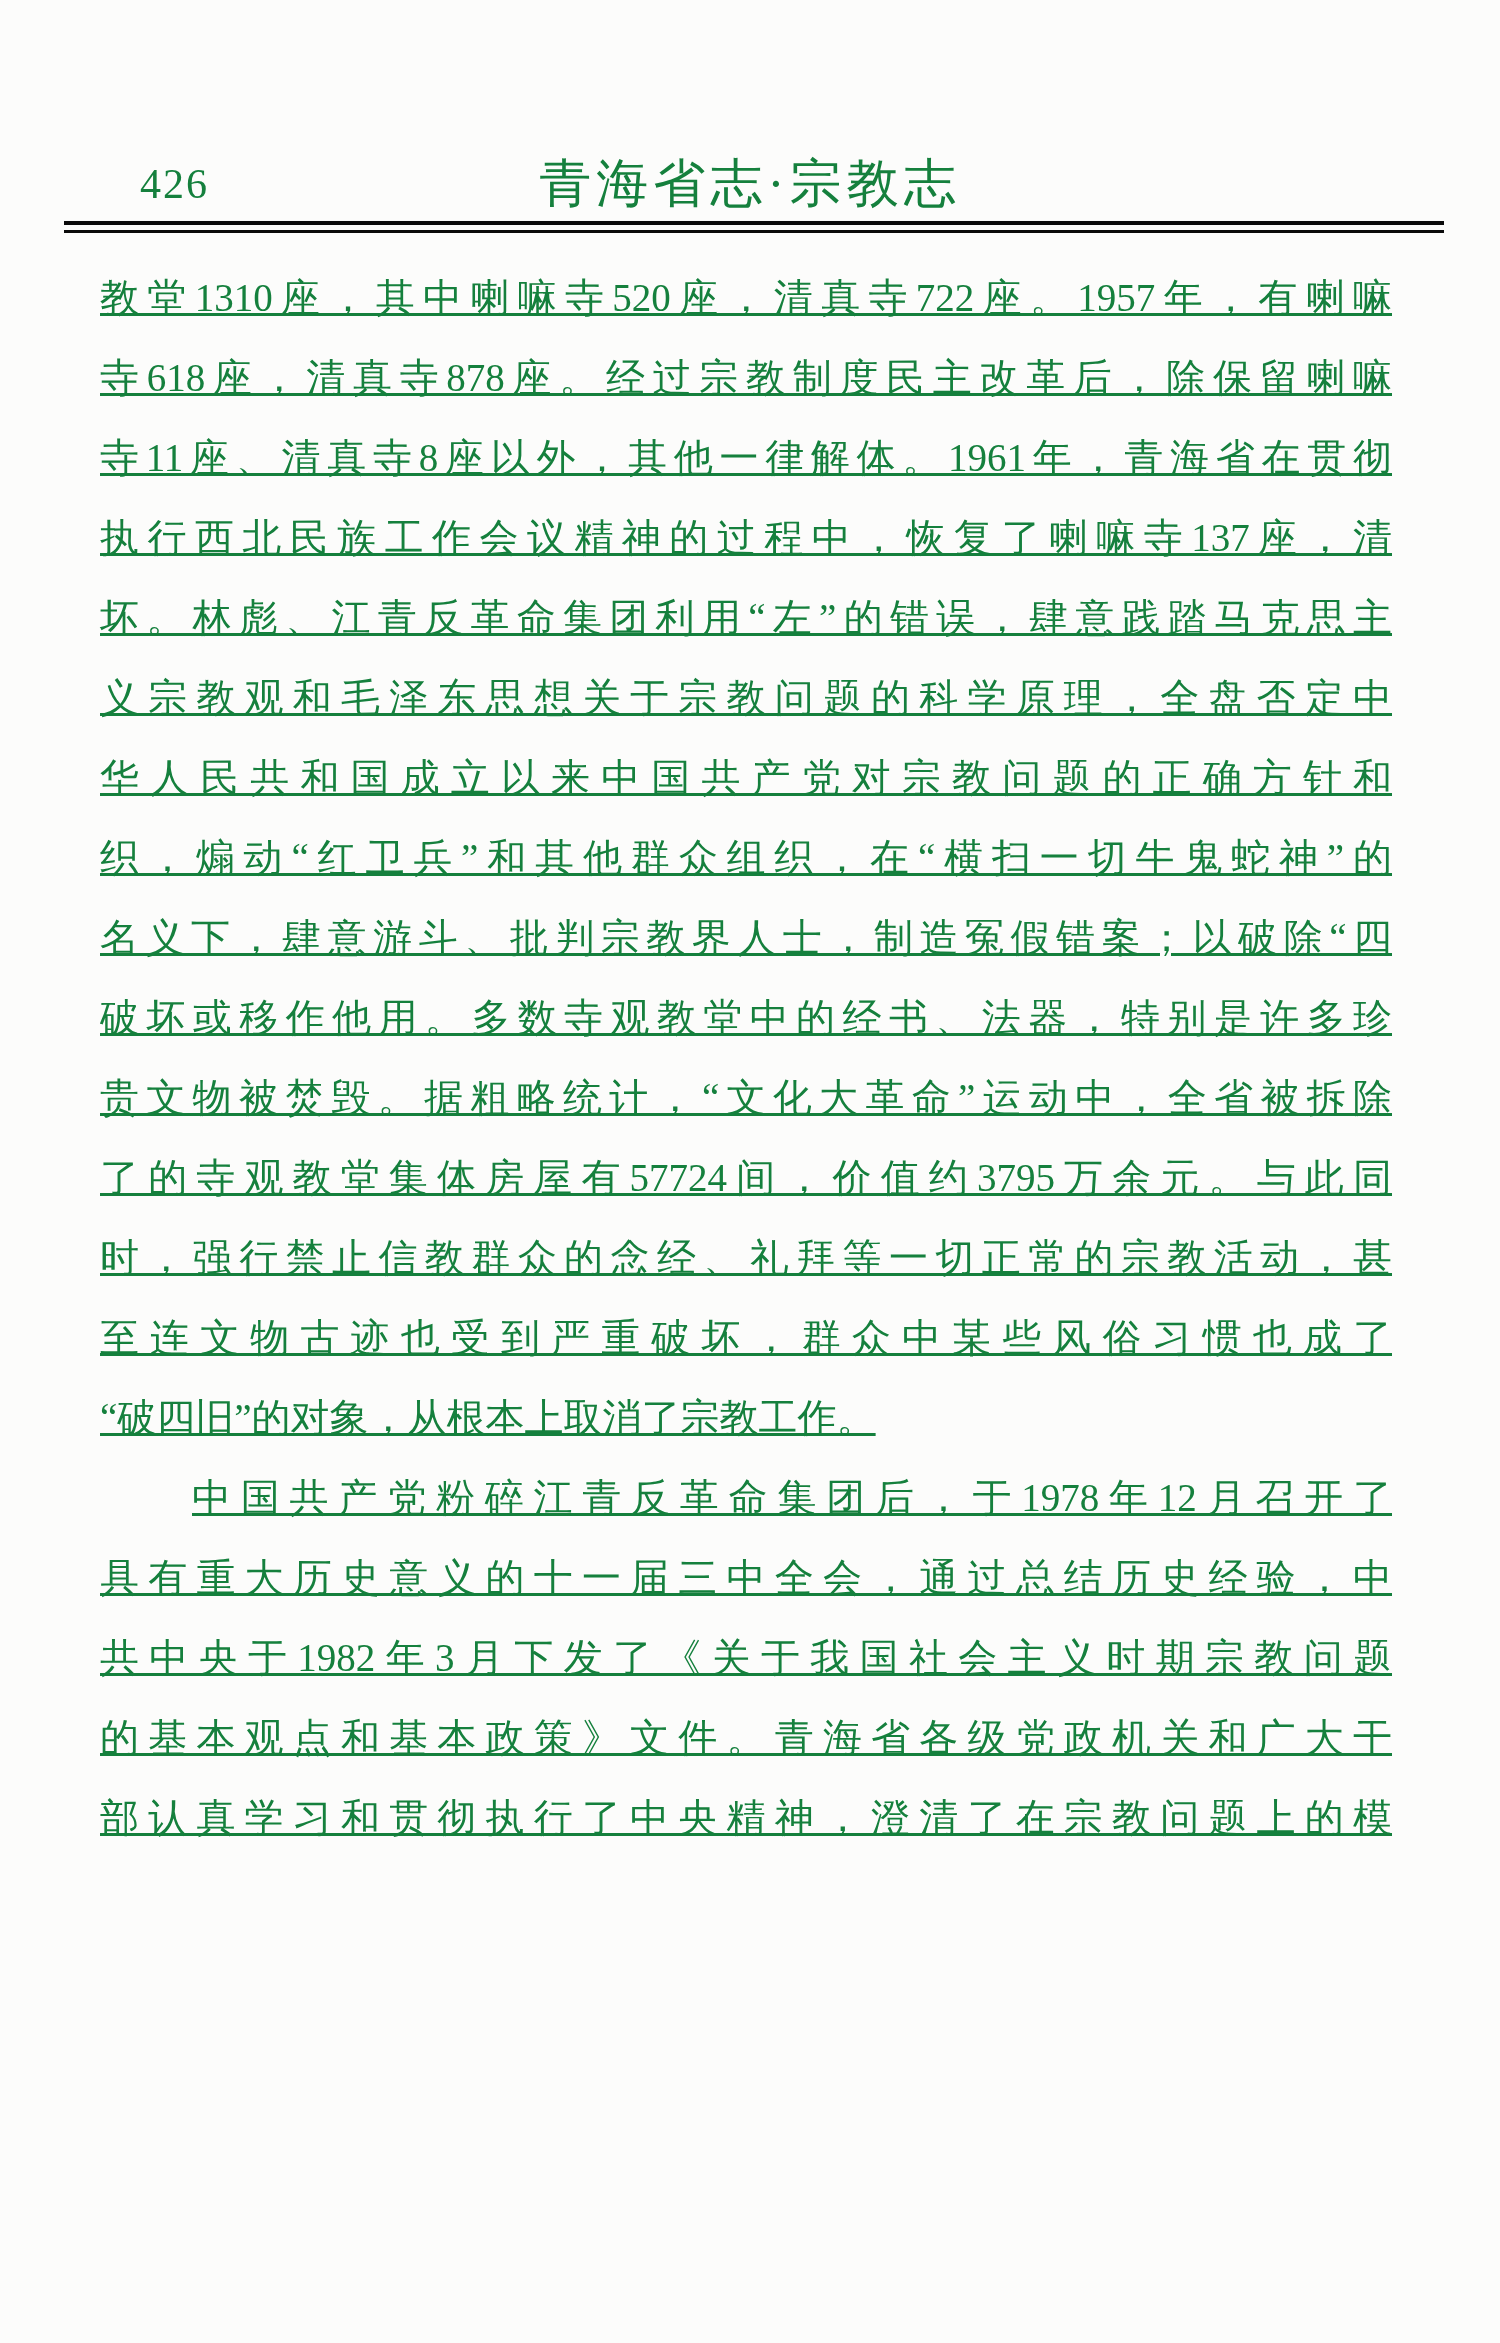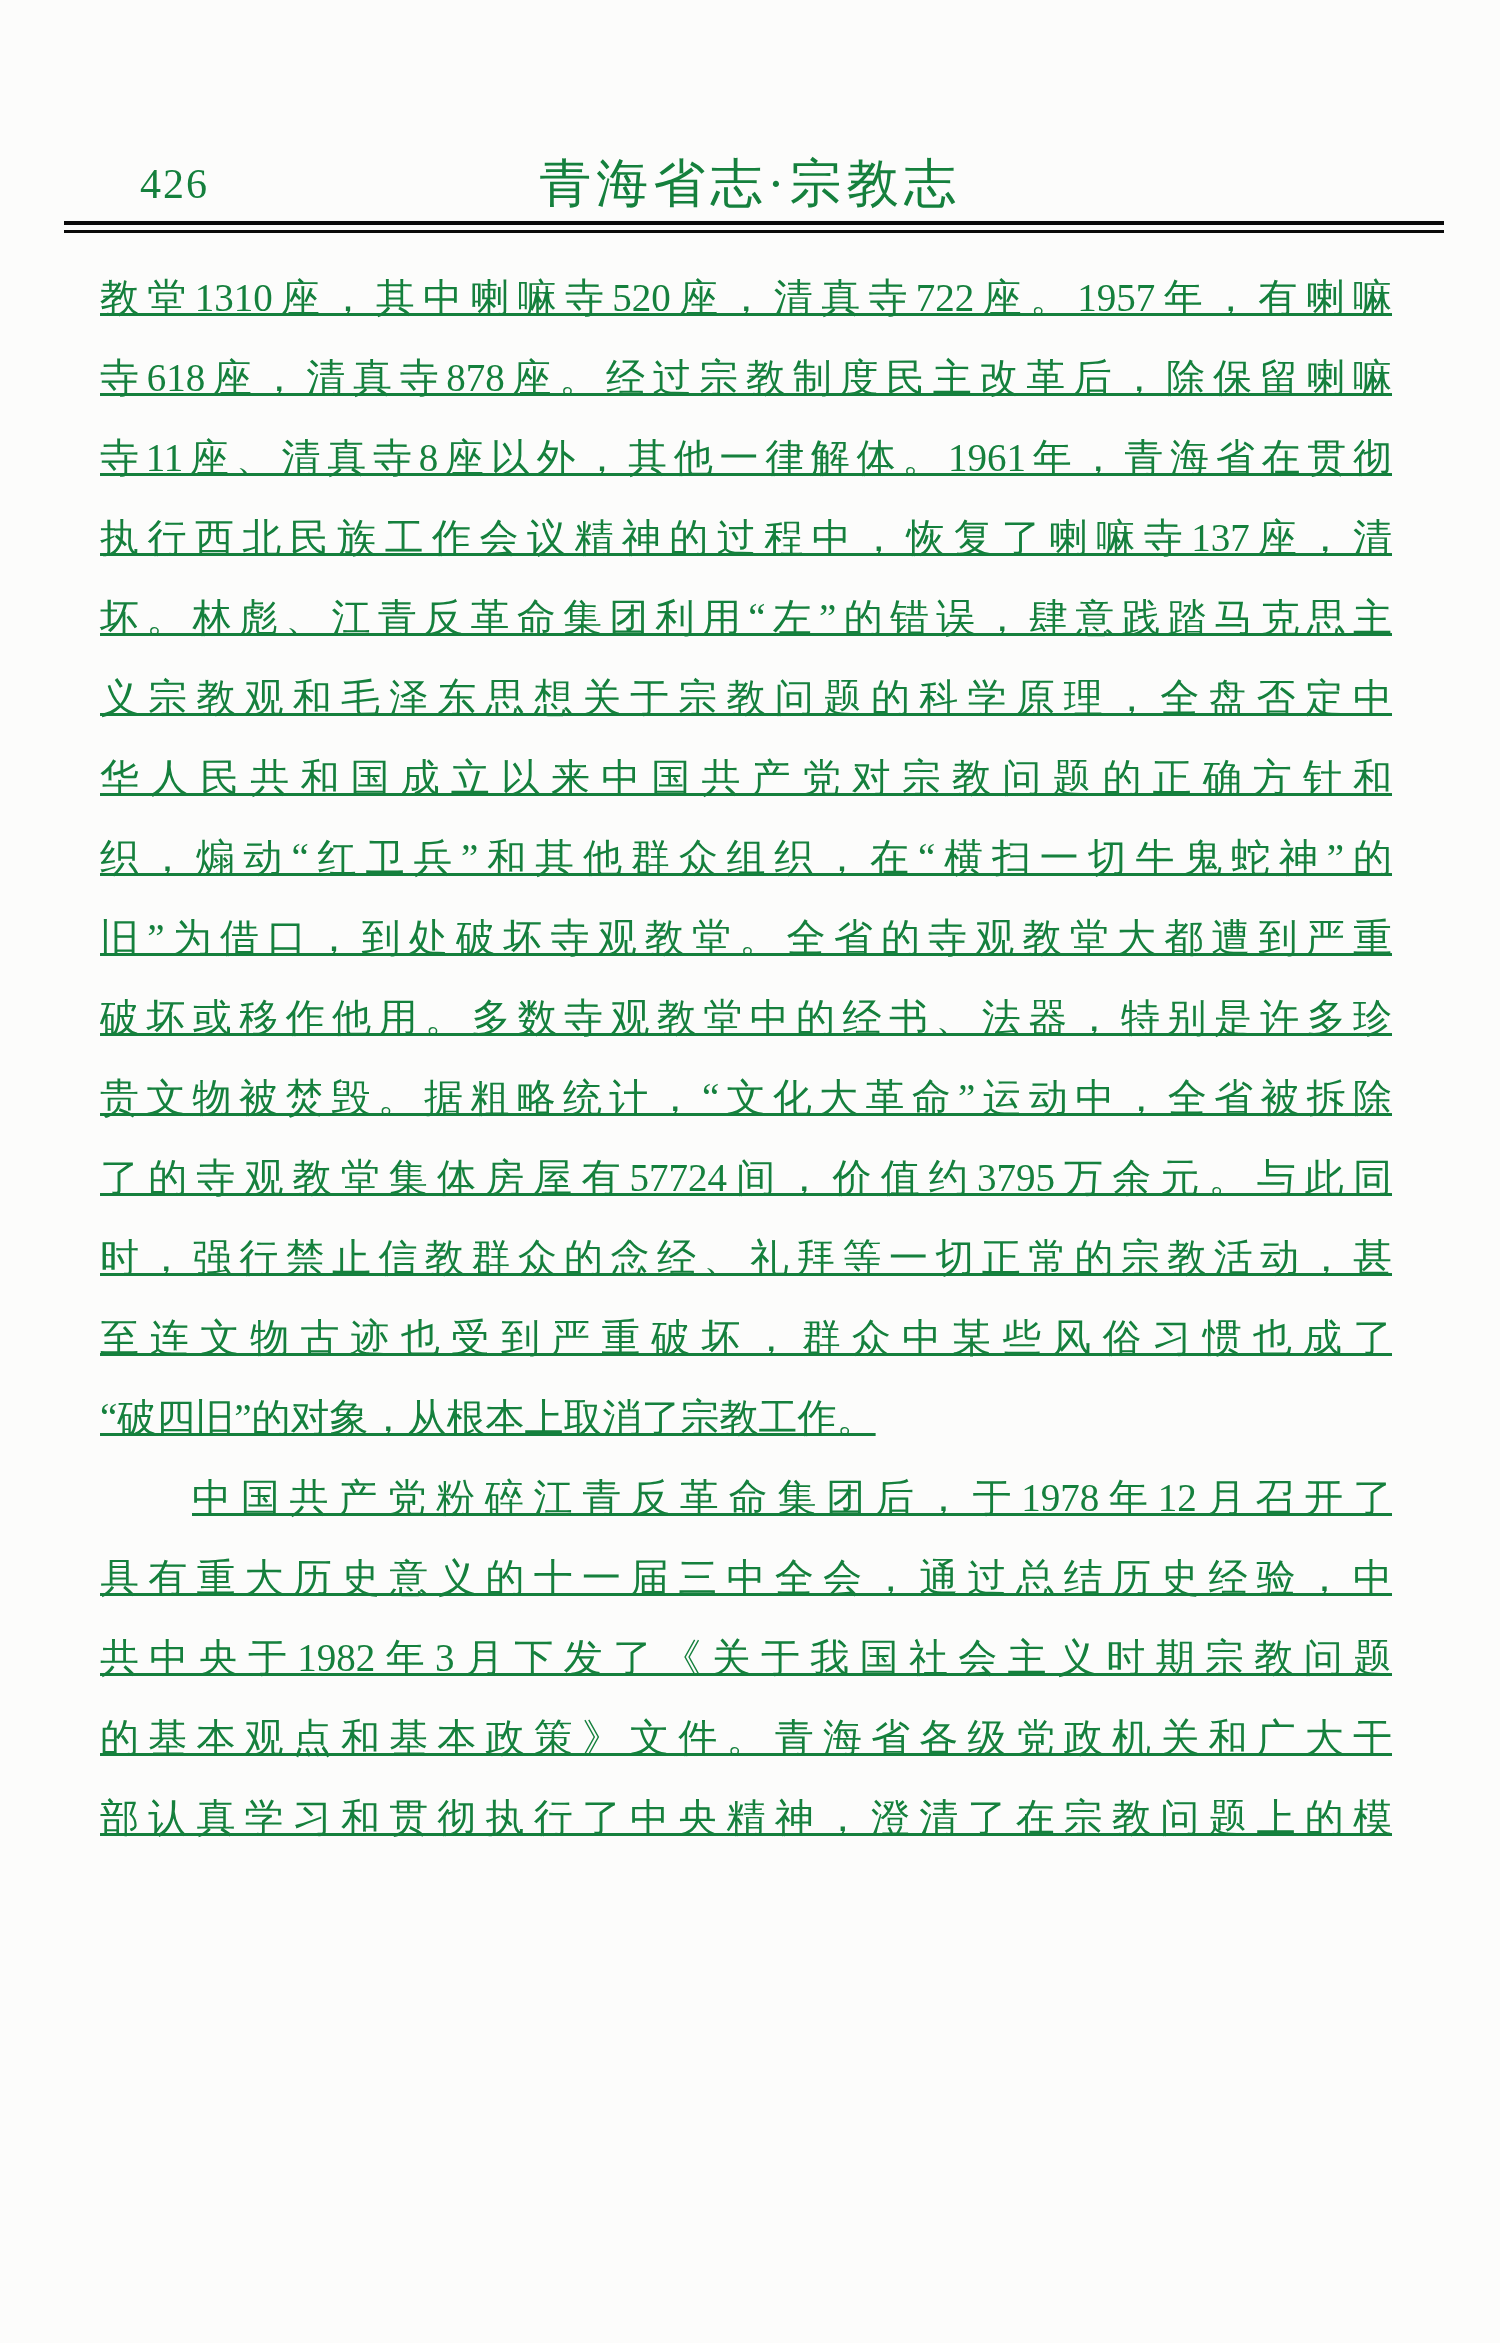--- a/index.html
+++ b/index.html
@@ -86,21 +86,21 @@
 
   <div class="body-text">
     <div class="line">教堂1310座，其中喇嘛寺520座，清真寺722座。1957年，有喇嘛</div>
     <div class="line">寺618座，清真寺878座。经过宗教制度民主改革后，除保留喇嘛</div>
     <div class="line">寺11座、清真寺8座以外，其他一律解体。1961年，青海省在贯彻</div>
     <div class="line">执行西北民族工作会议精神的过程中，恢复了喇嘛寺137座，清</div>
     <div class="line">坏。林彪、江青反革命集团利用“左”的错误，肆意践踏马克思主</div>
     <div class="line">义宗教观和毛泽东思想关于宗教问题的科学原理，全盘否定中</div>
     <div class="line">华人民共和国成立以来中国共产党对宗教问题的正确方针和</div>
     <div class="line">织，煽动“红卫兵”和其他群众组织，在“横扫一切牛鬼蛇神”的</div>
-    <div class="line">旧”为借口，到处破坏寺观教堂。全省的寺观教堂大都遭到严重</div>
+    <div class="line">名义下，肆意游斗、批判宗教界人士，制造冤假错案；以破除“四</div>
     <div class="line">破坏或移作他用。多数寺观教堂中的经书、法器，特别是许多珍</div>
     <div class="line">贵文物被焚毁。据粗略统计，“文化大革命”运动中，全省被拆除</div>
     <div class="line">了的寺观教堂集体房屋有57724间，价值约3795万余元。与此同</div>
     <div class="line">时，强行禁止信教群众的念经、礼拜等一切正常的宗教活动，甚</div>
     <div class="line">至连文物古迹也受到严重破坏，群众中某些风俗习惯也成了</div>
     <div class="line para-end">“破四旧”的对象，从根本上取消了宗教工作。</div>
 
 
     <div class="line indent">中国共产党粉碎江青反革命集团后，于1978年12月召开了</div>
     <div class="line">具有重大历史意义的十一届三中全会，通过总结历史经验，中</div>

